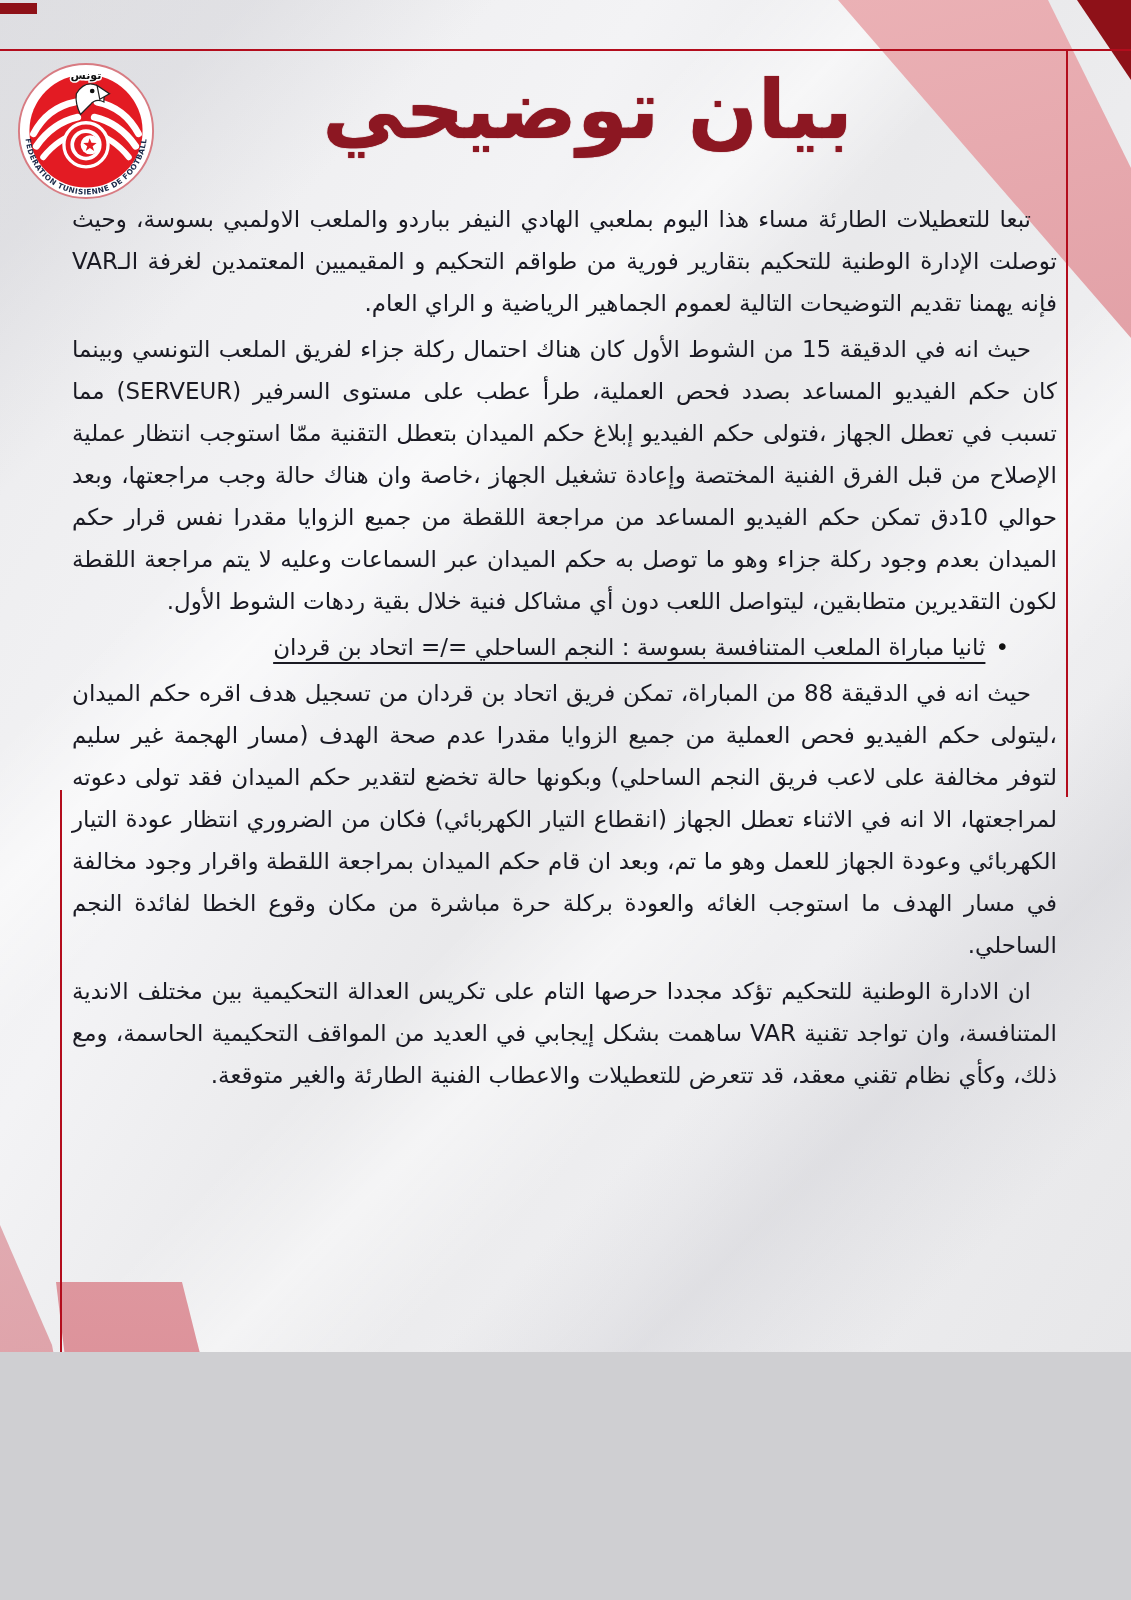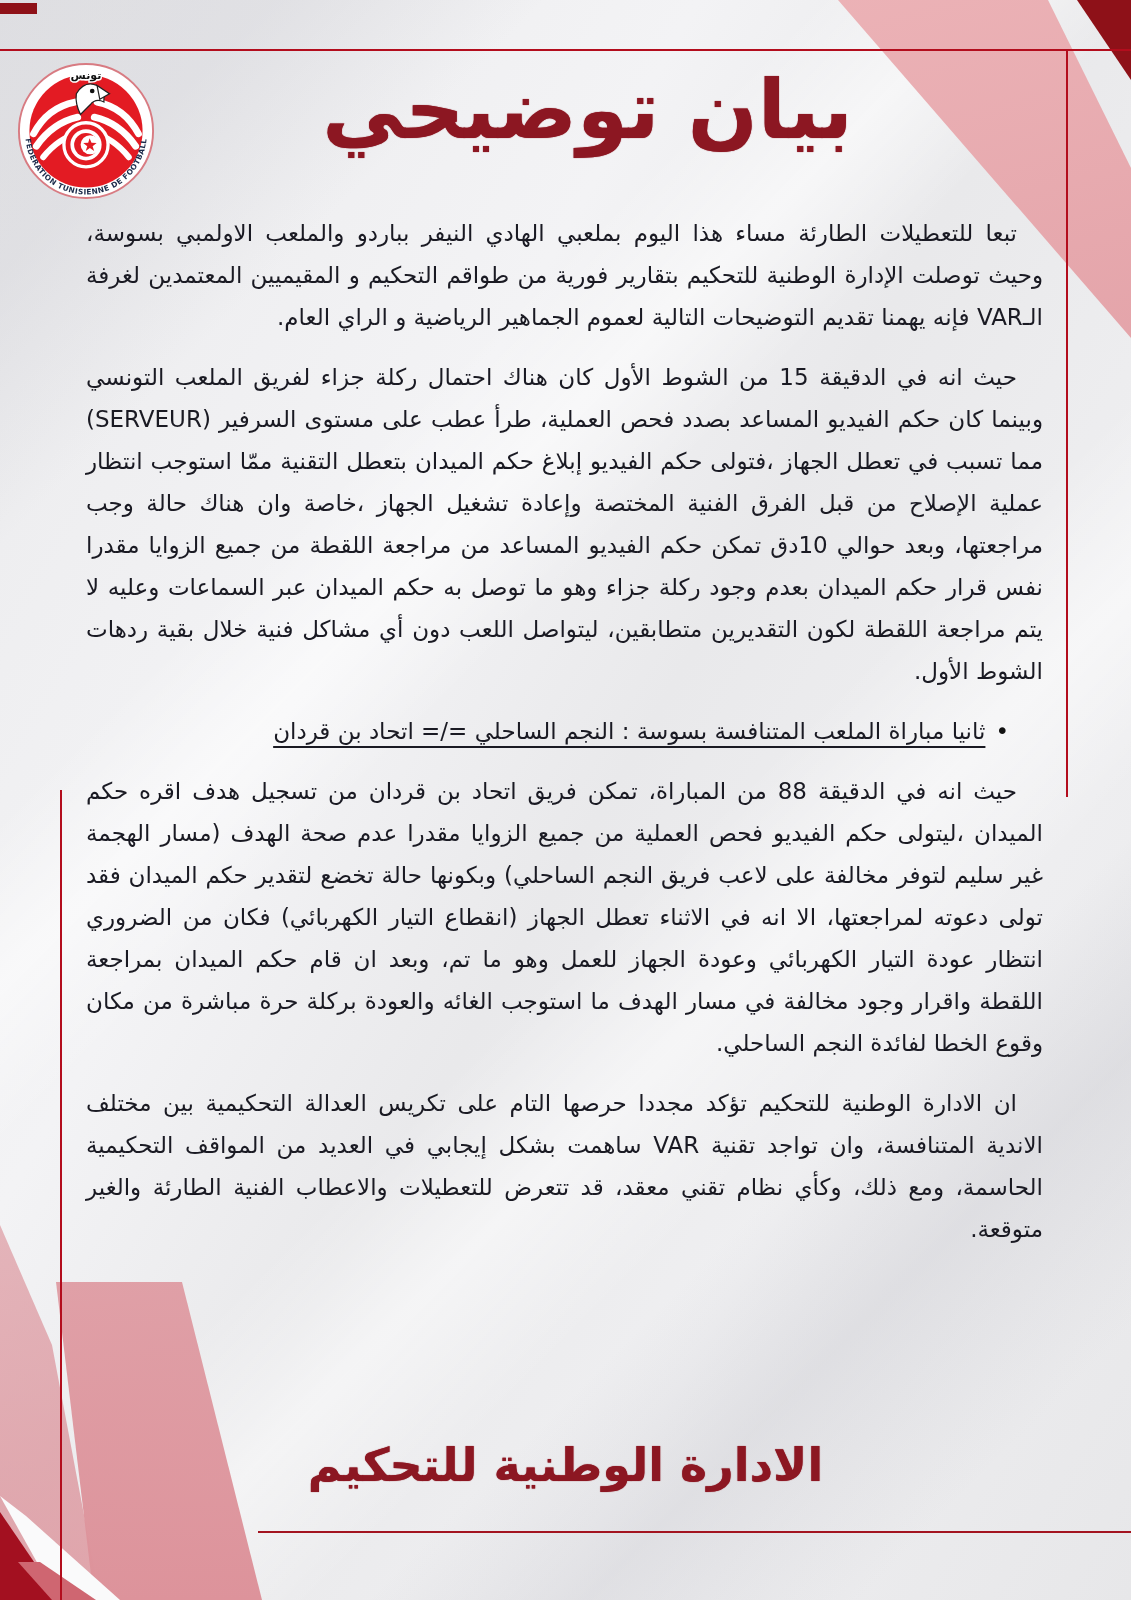--- a/index.html
+++ b/index.html
@@ -1,18 +1,18 @@
 <!DOCTYPE html>
 <html lang="ar"><head>
 <meta charset="utf-8">
 <style>
   html,body{margin:0;padding:0;background:#cfcfd2;}
   .page{
     position:relative;
-    width:1131px;height:1600px;
+    width:1131px;height:1352px;
     margin:0 auto;
     overflow:hidden;
     background:linear-gradient(300deg,#e7e7e9 0%,#efeff1 28%,#e9e9eb 48%,#f3f3f5 66%,#eaeaec 100%);
     font-family:"DejaVu Sans",sans-serif;
   }
   .streak{position:absolute;inset:0;pointer-events:none;}
   .streak.s1{background:linear-gradient(135deg,transparent 30%,rgba(255,255,255,.55) 36%,transparent 42%,transparent 56%,rgba(255,255,255,.5) 63%,transparent 70%);}
   .streak.s2{background:linear-gradient(135deg,rgba(203,203,209,.38) 10%,transparent 20%,transparent 72%,rgba(203,203,209,.42) 80%,transparent 90%);}
   .deco{position:absolute;inset:0;pointer-events:none;}
   .pink-band-tr{
@@ -65,21 +65,21 @@
     font-family:"DejaVu Sans",sans-serif;
   }
 
   .body-text{
     position:absolute;top:194px;left:68px;right:70px;
     direction:rtl;
     color:#1a1a23;
     font-size:23px;line-height:42px;
     text-align:justify;text-justify:inter-word;
   }
-  .para{margin:18px;text-indent:26px;}
+  .para{margin:4px;text-indent:26px;}
   .bullet{padding-right:52px;text-indent:0;}
   .bmark{color:#111;margin-left:10px;}
   .btext{text-decoration:underline;text-underline-offset:7px;text-decoration-thickness:1.5px;}
 
   .signature{
     position:absolute;top:1438px;left:0;width:1131px;
     text-align:center;
     direction:rtl;
     font-size:46px;font-weight:bold;
     color:#8c1722;

